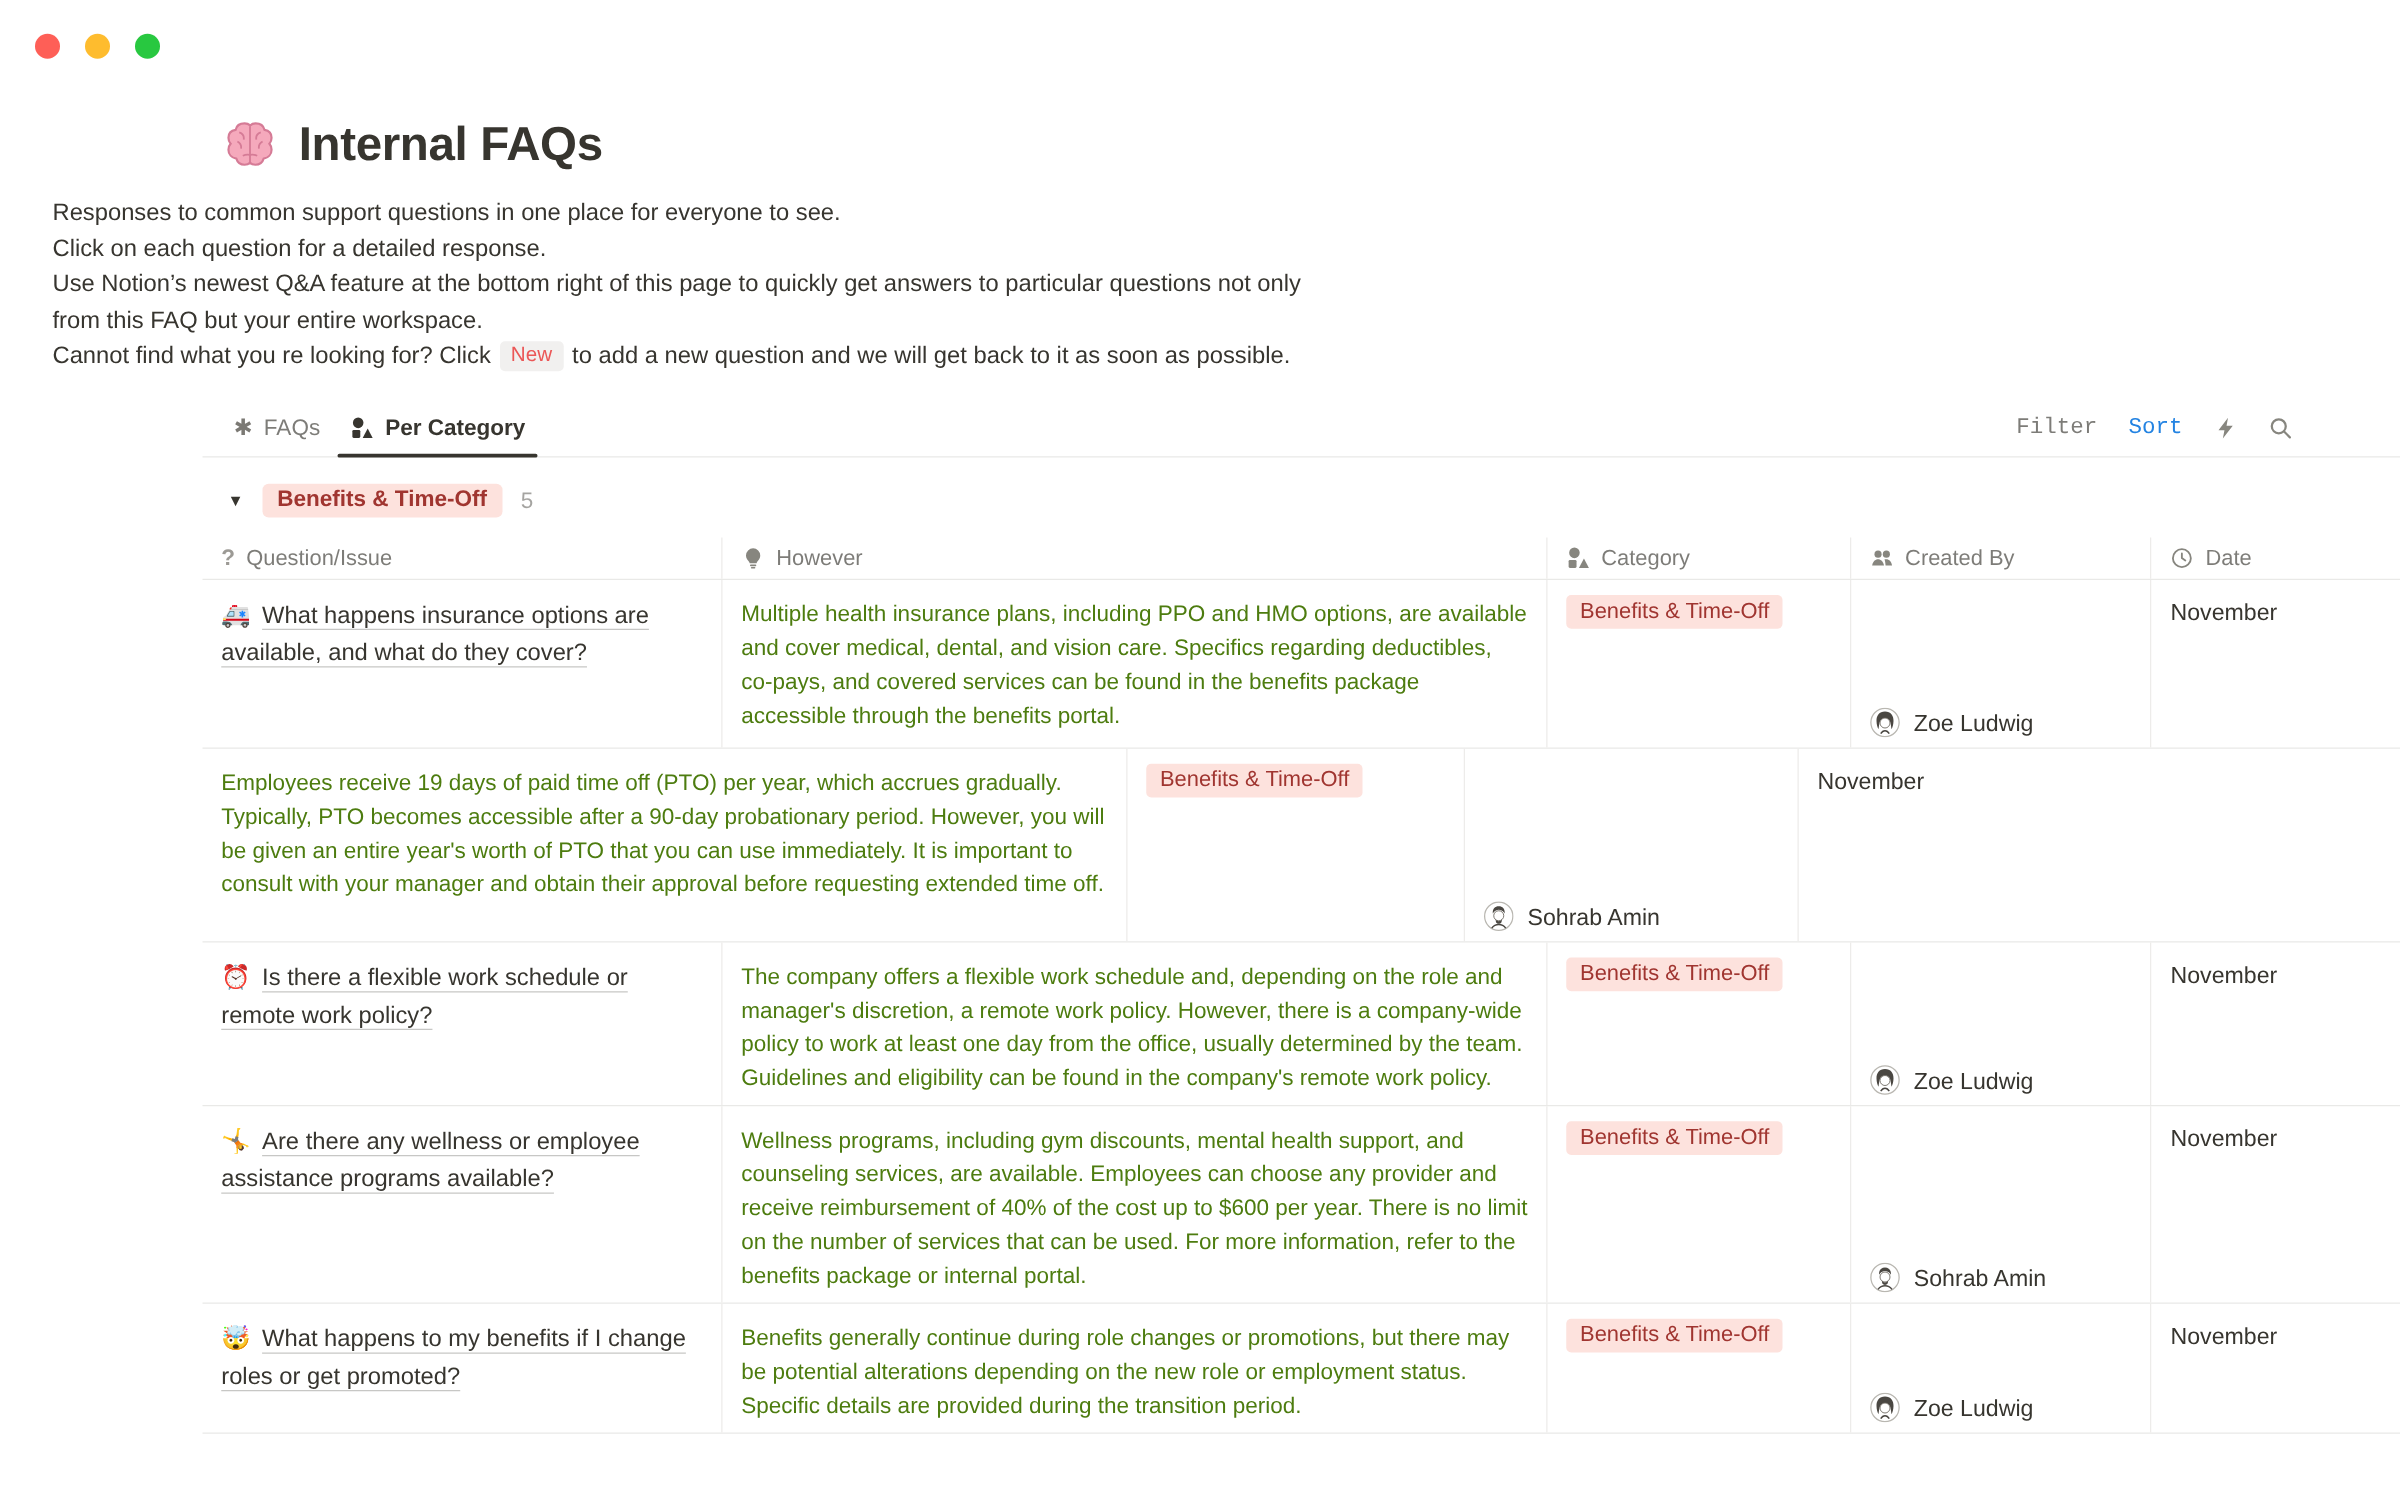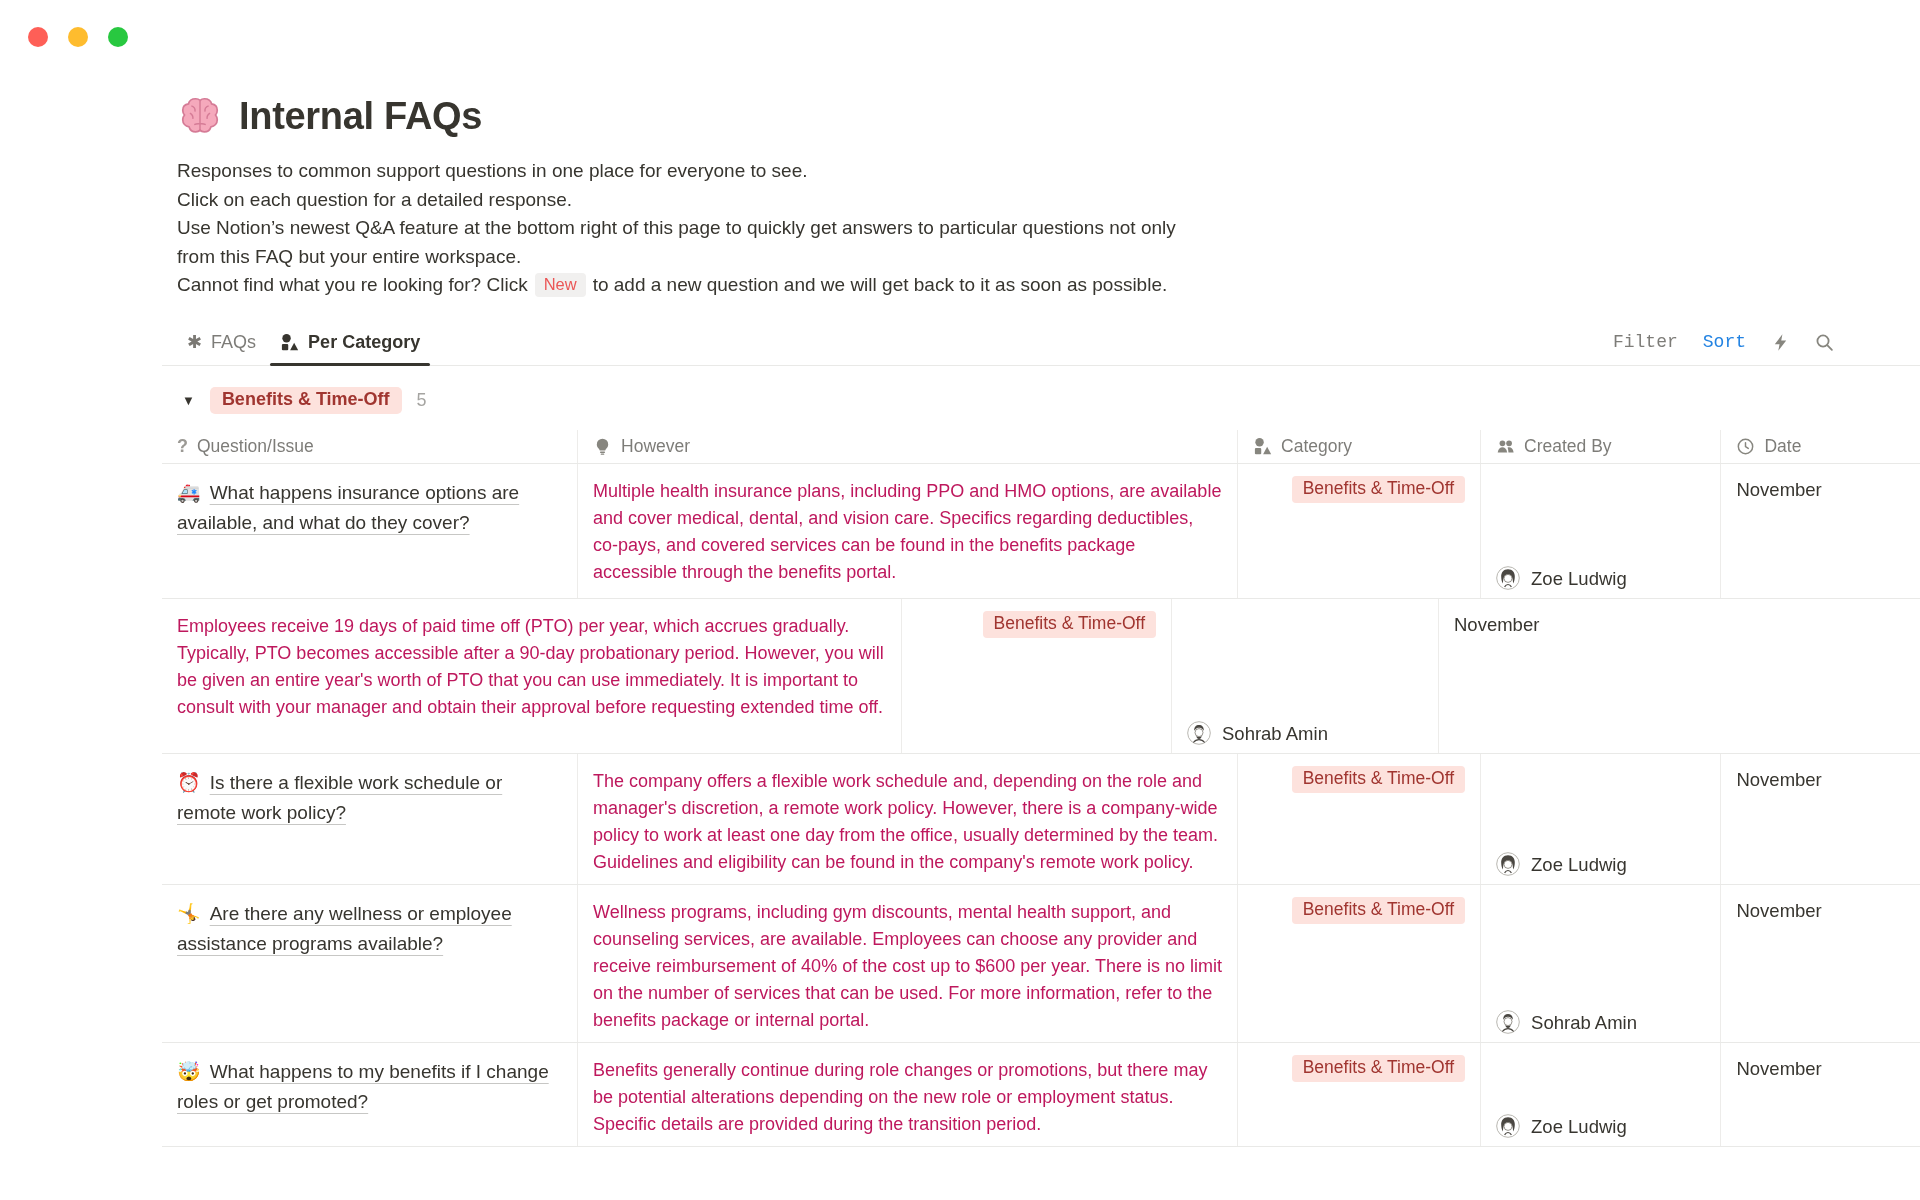--- a/index.html
+++ b/index.html
@@ -14,21 +14,21 @@
   .light { width:20px; height:20px; border-radius:50%; }
   .light-red { background:#FE5F57; }
   .light-yellow { background:#FEBC2E; }
   .light-green { background:#28C840; }
 
   .doc { padding-top:92px;padding-left:42px; }
   .title-row { margin-left:135px; display:flex; align-items:center; gap:16px; height:48px; }
   .brain { width:46px; height:46px; flex:0 0 auto; }
   .page-title { font-size:38px; font-weight:700; letter-spacing:-0.3px; color:#37352F; }
 
-  .desc { margin-left:135px; margin-top:17px; font-size:19px; line-height:28.5px; color:#37352F; }
+  .desc { margin-top:17px; font-size:19px; line-height:28.5px; color:#37352F; }
   .desc-line { white-space:nowrap; }
   .new-badge {
     display:inline-block; background:#F1F0EF; color:#EB5757; border-radius:4px;
     padding:1px 9px 3px; font-size:16.5px; margin:0 7px; line-height:20px; vertical-align:1px;
   }
 
   
   .toolbar {
     margin-left:120px; width:1800px; height:46px; margin-top:20px;
     border-bottom:1px solid #E9E9E7; display:flex; align-items:stretch; justify-content:space-between;
@@ -52,31 +52,31 @@
   .disclosure { font-size:13px; color:#37352F; cursor:pointer; }
   .group-badge { background:#FDE2DD; color:#A03530; font-size:18px; font-weight:600;
                  padding:2px 12px 4px; border-radius:5px; cursor:pointer; }
   .group-count { color:rgba(55,53,47,0.45); font-size:18px; }
 
   
   .table { margin-left:120px; margin-top:14px; }
   .thead { display:flex; height:34px; border-bottom:1px solid #E9E9E7;
            color:rgba(55,53,47,0.65); font-size:17.5px; }
   .th { display:flex; align-items:center; gap:9px; padding:0 15px; }
-  .w-q { width:465px; } .w-a { width:740px; } .w-c { width:270px;text-align:right; } .w-p { width:267px; } .w-d { width:220px; }
+  .w-q { width:465px; } .w-a { width:740px; } .w-c { width:270px; } .w-p { width:267px; } .w-d { width:220px; }
   .v-divider { border-right:1px solid #EDECEA; }
   .qmark-glyph { font-size:18px; font-weight:700; color:#9C9A95; }
 
   .trow { display:flex; border-bottom:1px solid #E9E9E7; }
   .td { padding:12px 15px 8px 15px; }
   .td-q { font-size:19px; font-weight:500; line-height:30px; padding-top:14px; cursor:pointer; }
   .q-emoji { margin-right:9px; text-decoration:none; display:inline-block; }
   .q-text { text-decoration:underline; text-decoration-color:rgba(55,53,47,0.28);
             text-decoration-thickness:1px; text-underline-offset:4.5px; }
-  .td-a { font-size:18px; line-height:27px; padding-top:14px; color:#be185d; }
+  .td-a { font-size:18px; line-height:27px; padding-top:14px; color:#4d7c0f; }
   .td-c { padding-top:12px; }
   .cell-badge { display:inline-block; background:#FDE2DD; color:#A03530; font-size:17.5px;
                 padding:2px 11px 4px; border-radius:4px; white-space:nowrap; }
   .td-p { display:flex; align-items:flex-end; gap:11px; padding-top:13px; font-size:18.5px; }
   .avatar { width:24px; height:24px; flex:0 0 auto; margin-top:-1px; }
   .td-d { font-size:18.5px; padding-top:15px; white-space:nowrap; }
 </style>
 </head>
 <body>
 

